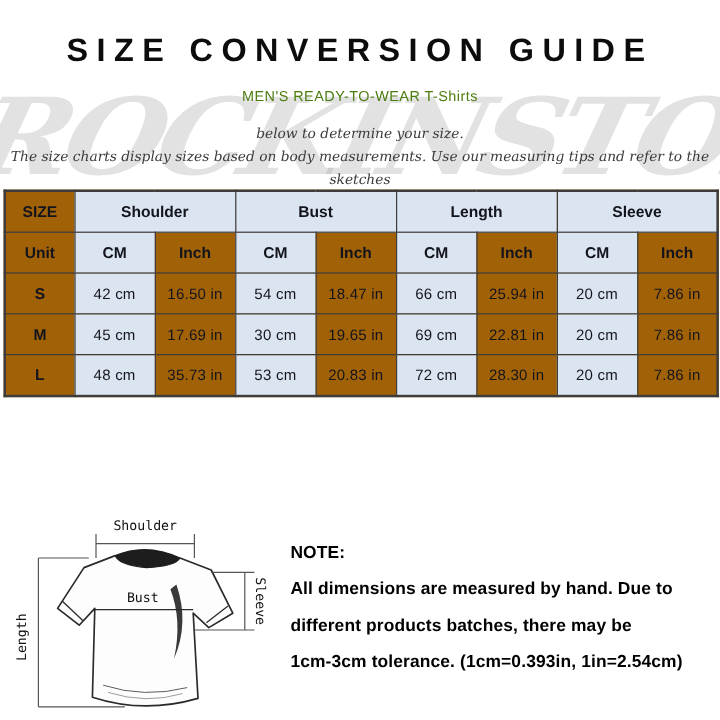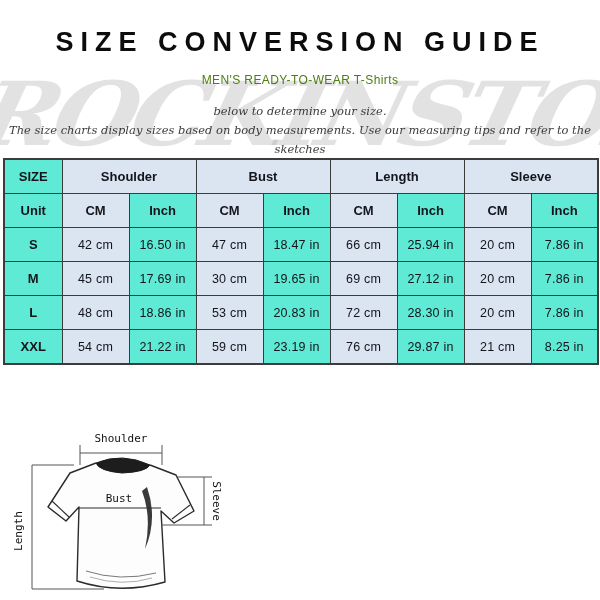--- a/index.html
+++ b/index.html
@@ -20,21 +20,21 @@
   .header{position:relative;z-index:1;text-align:center;}
   .title{padding-top:27px;font-size:27px;font-weight:700;letter-spacing:7px;color:#0c0c0c;}
   .subtitle{margin-top:15px;font-size:12px;font-weight:400;letter-spacing:0.4px;color:#4d7c0f;}
   .desc{margin-top:15px;font-family:"DejaVu Serif",serif;font-style:italic;
         font-size:11.5px;color:#3b3b3b;line-height:1.65;}
   .brand{margin-top:7px;font-family:"Liberation Serif",serif;font-size:24px;
          font-weight:700;letter-spacing:3px;color:#0d0d0d;}
   
   table.size-table{
     position:absolute;top:158px;left:3px;width:594px;z-index:1;
-    border-collapse:collapse;table-layout:fixed;background:#5eead4;
+    border-collapse:collapse;table-layout:fixed;background:#a16207;
     border:2px solid #3c3c3c;
   }
   .size-table td{
     border:1px solid #3c3c3c;text-align:center;vertical-align:middle;
     height:33px;font-size:12.5px;color:#14141c;padding:0;
   }
   .size-table .hd{font-weight:700;font-size:13px;}
   .size-table .blue{background:#dbe5f1;}
   .size-table .val{font-weight:400;letter-spacing:0.2px;}
   
@@ -92,59 +92,48 @@
       <td class="hd">Inch</td>
       <td class="hd blue">CM</td>
       <td class="hd">Inch</td>
       <td class="hd blue">CM</td>
       <td class="hd">Inch</td>
     </tr>
     <tr>
       <td class="hd">S</td>
       <td class="val blue">42 cm</td>
       <td class="val">16.50 in</td>
-      <td class="val blue">47 cm</td>
+      <td class="val blue">54 cm</td>
       <td class="val">18.47 in</td>
       <td class="val blue">66 cm</td>
       <td class="val">25.94 in</td>
       <td class="val blue">20 cm</td>
       <td class="val">7.86 in</td>
     </tr>
     <tr>
       <td class="hd">M</td>
       <td class="val blue">45 cm</td>
       <td class="val">17.69 in</td>
       <td class="val blue">30 cm</td>
       <td class="val">19.65 in</td>
       <td class="val blue">69 cm</td>
-      <td class="val">27.12 in</td>
+      <td class="val">22.81 in</td>
       <td class="val blue">20 cm</td>
       <td class="val">7.86 in</td>
     </tr>
     <tr>
       <td class="hd">L</td>
       <td class="val blue">48 cm</td>
-      <td class="val">18.86 in</td>
+      <td class="val">35.73 in</td>
       <td class="val blue">53 cm</td>
       <td class="val">20.83 in</td>
       <td class="val blue">72 cm</td>
       <td class="val">28.30 in</td>
       <td class="val blue">20 cm</td>
       <td class="val">7.86 in</td>
-    </tr>
-    <tr>
-      <td class="hd">XXL</td>
-      <td class="val blue">54 cm</td>
-      <td class="val">21.22 in</td>
-      <td class="val blue">59 cm</td>
-      <td class="val">23.19 in</td>
-      <td class="val blue">76 cm</td>
-      <td class="val">29.87 in</td>
-      <td class="val blue">21 cm</td>
-      <td class="val">8.25 in</td>
     </tr>
   </tbody>
     </table>
 
   <div class="bottom">
     <div class="sketch-wrap">
       <svg width="240" height="169" viewBox="0 0 240 169" xmlns="http://www.w3.org/2000/svg">
 
         <path d="M96,32 L70,42 L48,76 L66,90 L79,76 L77,150 Q120,164 165,151 L161,80 L174,92 L194,80 L176,44 L150,34" fill="#fdfdfd" stroke="#2b2b2b" stroke-width="1.4" stroke-linejoin="round"></path>
 
@@ -164,15 +153,21 @@
 
         <path d="M32,34 L32,158 M32,34 L74,34 M32,158 L104,158" stroke="#555" stroke-width="1" fill="none"></path>
         <text x="22" y="100" text-anchor="middle" transform="rotate(-90 22 100)">Length</text>
 
         <path d="M204,46 L204,94 M176,46 L212,46 M161,94 L212,94" stroke="#555" stroke-width="1" fill="none"></path>
         <text x="213" y="70" text-anchor="middle" transform="rotate(90 213 70)">Sleeve</text>
 
         <text x="119" y="71" text-anchor="middle">Bust</text>
       </svg>
     </div>
+    <div class="note">
+      <div class="nl">NOTE:</div>
+      <div class="nl">All dimensions are measured by hand. Due to</div>
+      <div class="nl">different products batches, there may be</div>
+      <div class="nl">1cm-3cm tolerance. (1cm=0.393in, 1in=2.54cm)</div>
+    </div>
   </div>
 
 </div>
 
 </body></html>

